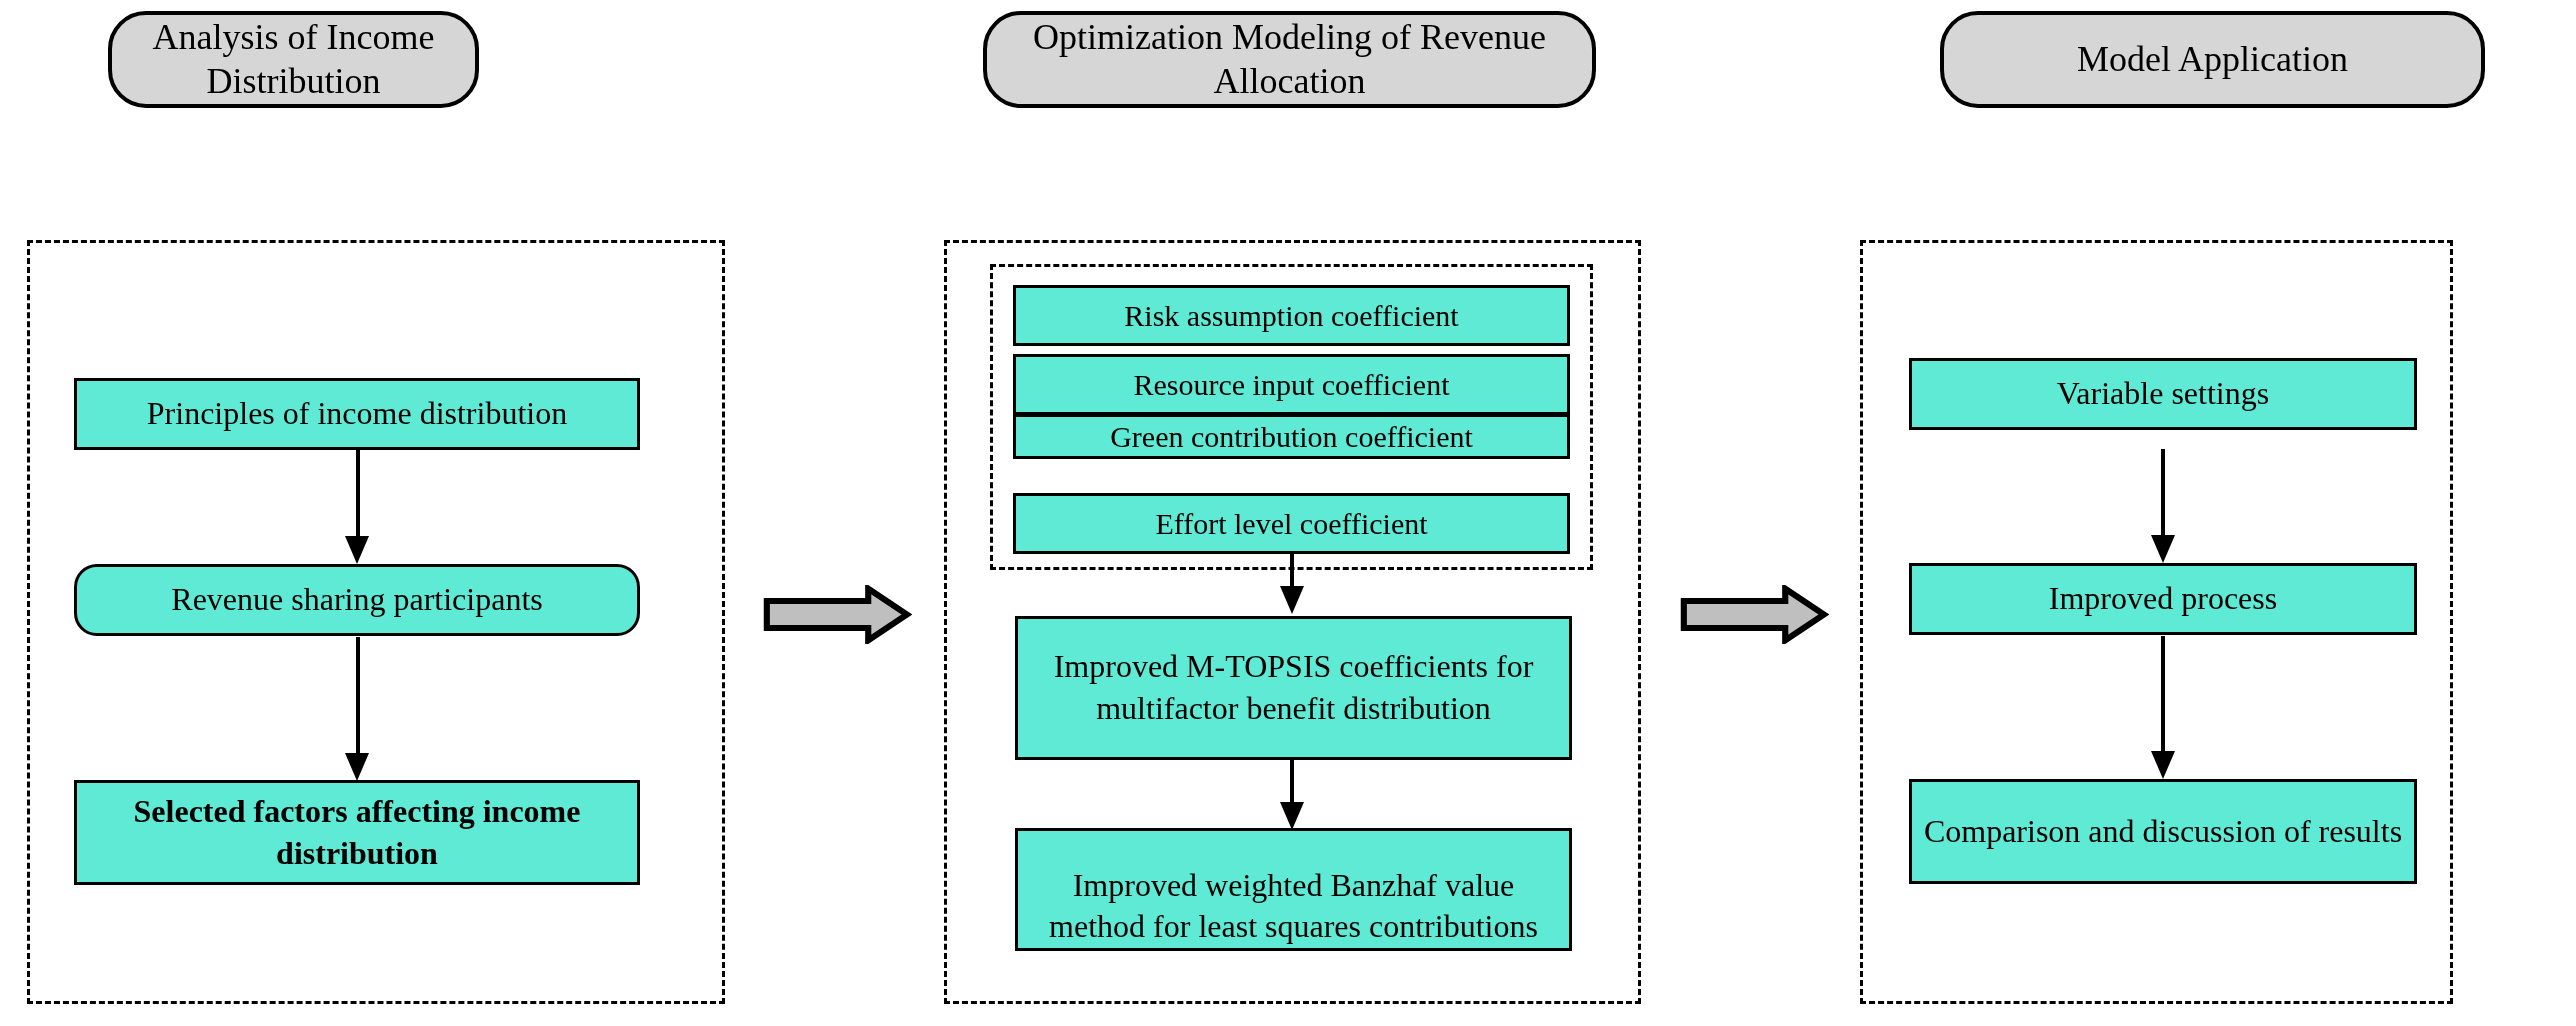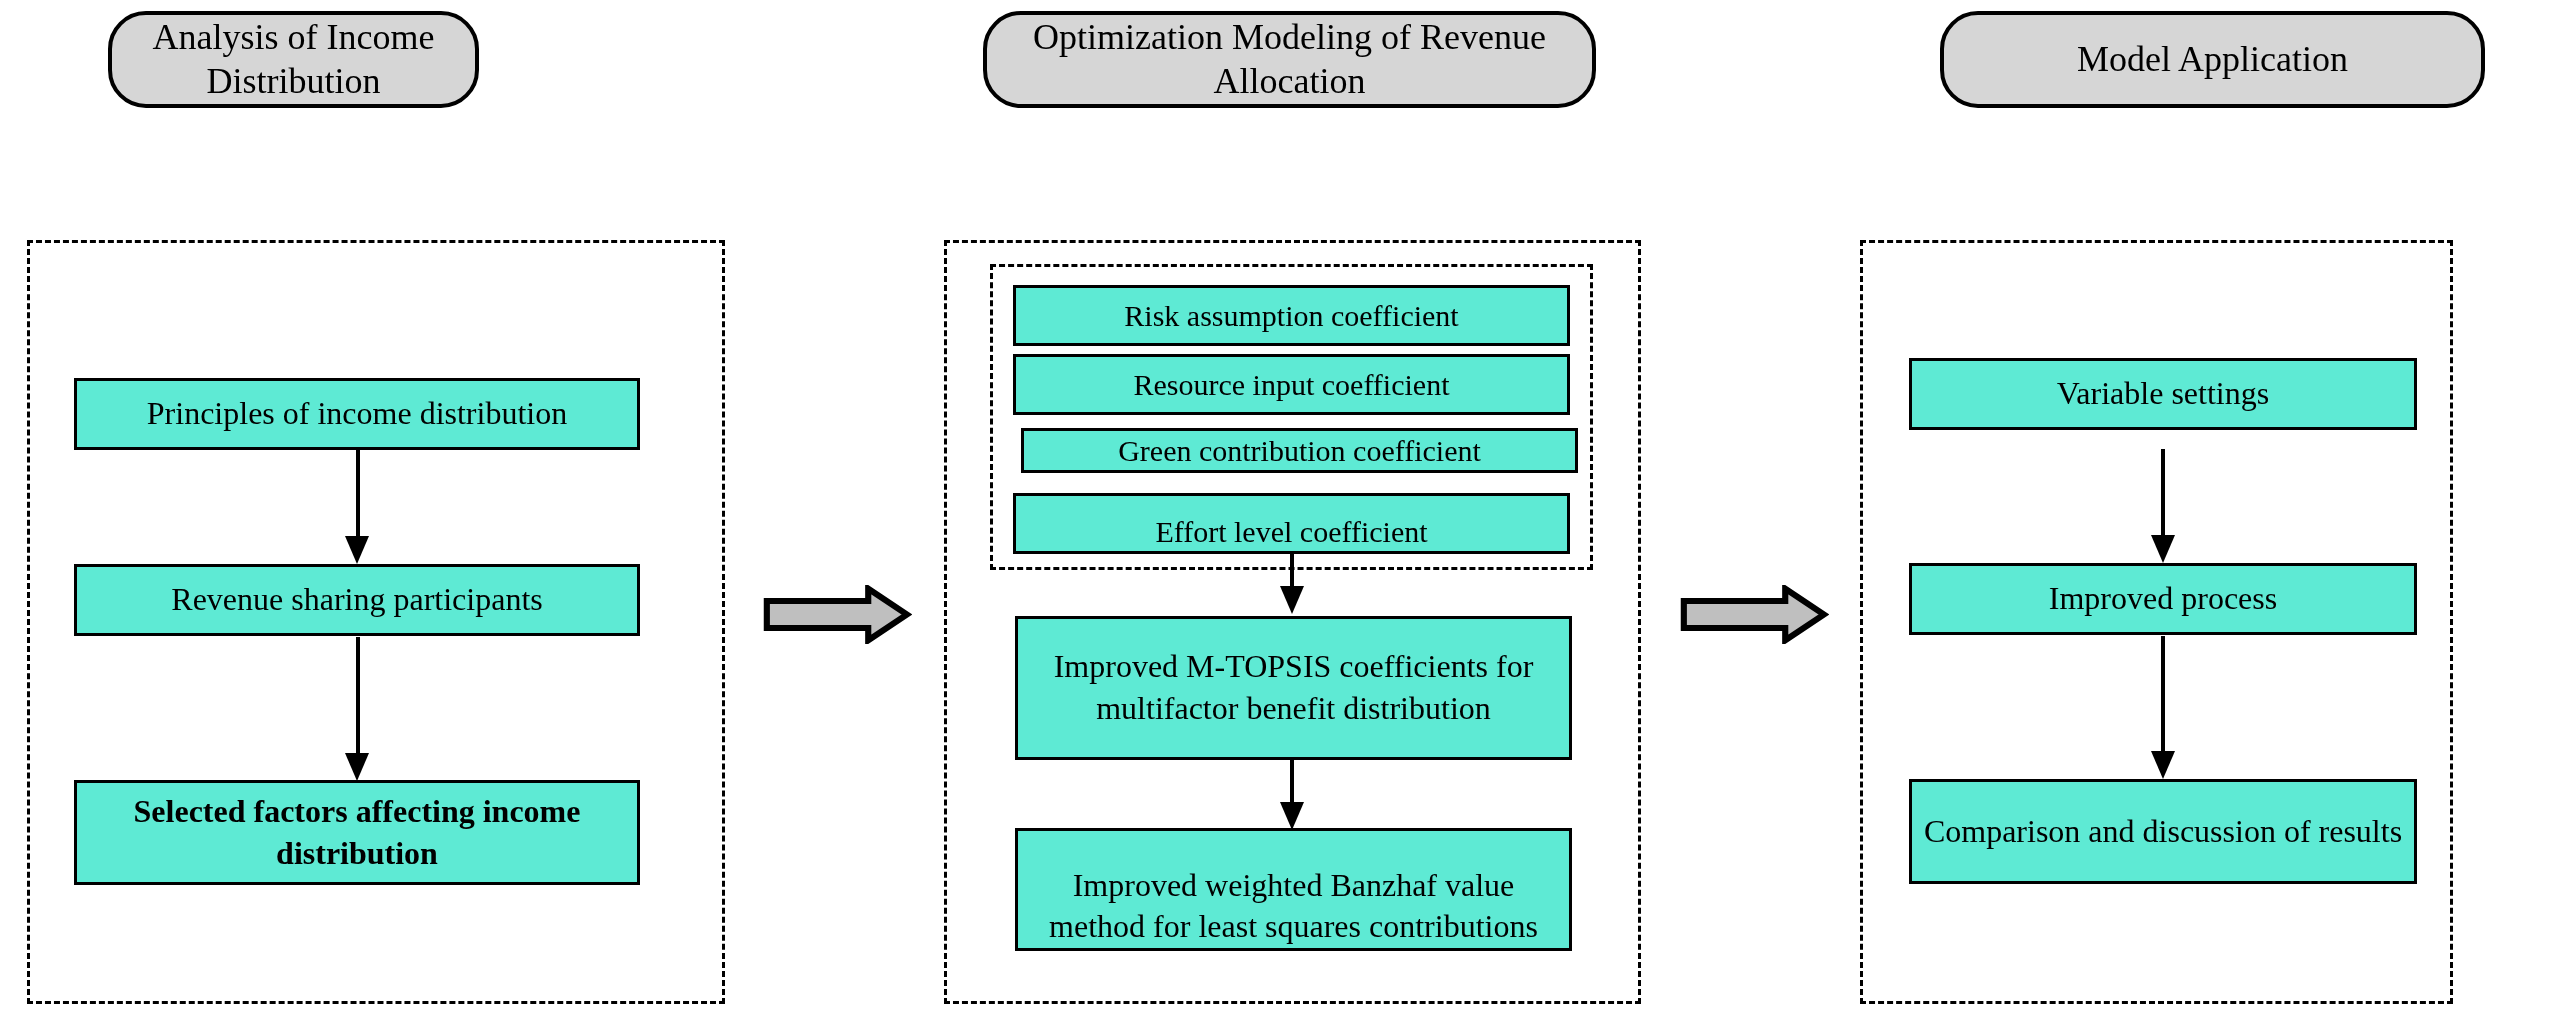--- a/index.html
+++ b/index.html
@@ -99,21 +99,21 @@
 
 <div class="dashed" style="left:27px; top:240px; width:698px; height:764px;"></div>
 
 <div class="node" style="left:74px; top:378px; width:566px; height:72px;">
   <span>Principles of income distribution</span>
 </div>
 
 <div class="vconn" style="left:356px; top:450px; height:94px;"></div>
 <div class="vhead" style="left:345px; top:536px;"></div>
 
-<div class="node" style="left:74px; top:564px; width:566px; height:72px;">
+<div class="node" style="left:74px; top:564px; width:566px; height:72px;border-radius:23px;">
   <span>Revenue sharing participants</span>
 </div>
 
 <div class="vconn" style="left:356px; top:637px; height:124px;"></div>
 <div class="vhead" style="left:345px; top:753px;"></div>
 
 <div class="node" style="left:74px; top:780px; width:566px; height:105px;font-weight:bold;">
   <span>Selected factors affecting income distribution</span>
 </div>
 
@@ -128,25 +128,25 @@
 <div class="dashed-inner" style="left:990px; top:264px; width:603px; height:306px;"></div>
 
 <div class="node small" style="left:1013px; top:285px; width:557px; height:61px;">
   <span>Risk assumption coefficient</span>
 </div>
 
 <div class="node small" style="left:1013px; top:354px; width:557px; height:61px;">
   <span>Resource input coefficient</span>
 </div>
 
-<div class="node small" style="left:1013px; top:428px; width:557px; height:45px;margin-left:8px;">
+<div class="node small" style="left:1013px; top:414px; width:557px; height:45px;">
   <span>Green contribution coefficient</span>
 </div>
 
-<div class="node small" style="left:1013px; top:493px; width:557px; height:61px;align-items:flex-end;">
+<div class="node small" style="left:1013px; top:493px; width:557px; height:61px;">
   <span>Effort level coefficient</span>
 </div>
 
 <div class="vconn" style="left:1290px; top:553px; height:38px;"></div>
 <div class="vhead" style="left:1280px; top:586px;"></div>
 
 <div class="node" style="left:1015px; top:616px; width:557px; height:144px;">
   <span>Improved M-TOPSIS coefficients for multifactor benefit distribution</span>
 </div>
 

